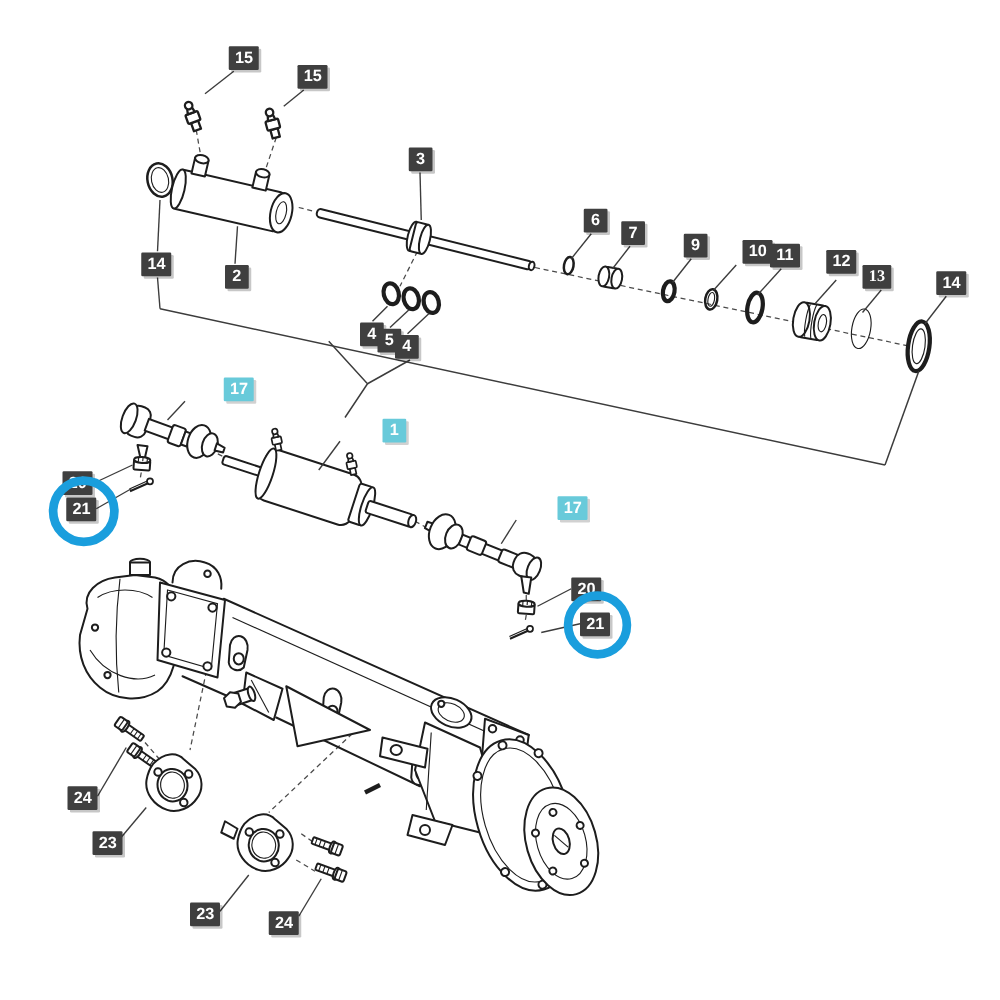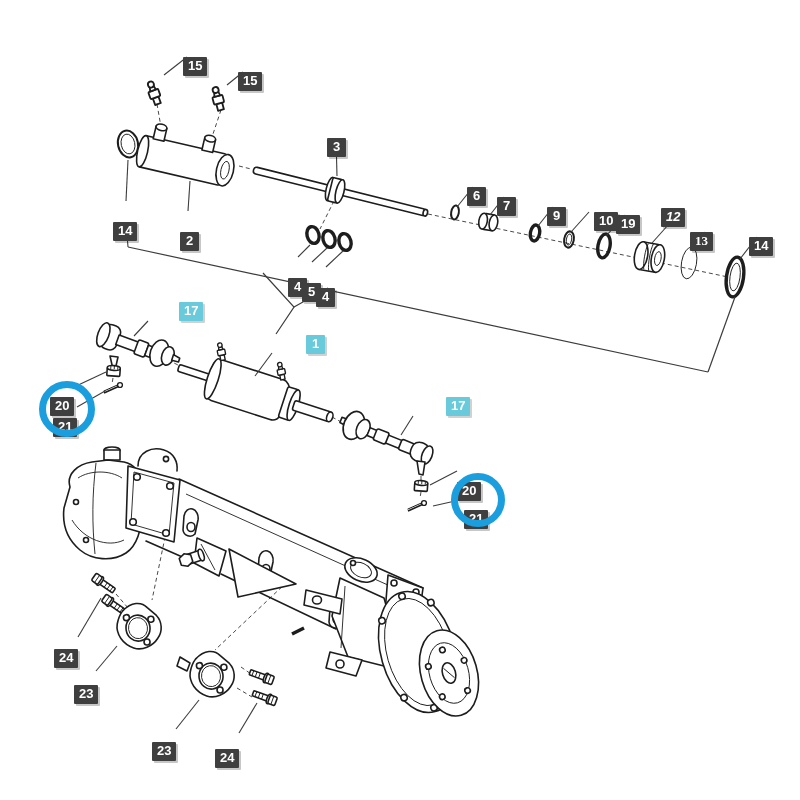--- a/index.html
+++ b/index.html
@@ -3,21 +3,21 @@
 <meta charset="utf-8">
 <style>
   html,body{margin:0;padding:0;background:#ffffff;}
   #stage{position:relative;width:800px;height:800px;background:#fff;overflow:hidden;
          font-family:"Liberation Sans",sans-serif;}
   #art{position:absolute;left:0;top:0;z-index:1;}
   #labels{position:absolute;left:0;top:0;width:800px;height:800px;z-index:2;pointer-events:none;}
   .callout{position:absolute;font:700 13px "Liberation Sans",sans-serif;
            color:var(--label-text,#fff);padding:1px 5px 2px;min-width:9px;text-align:center;
            line-height:16px;border-radius:1px;}
-  .callout.dark{background:var(--label-dark,#3f3f3f);box-shadow:2px 2px 0 rgba(0,0,0,.22);margin-top:20px;}
+  .callout.dark{background:var(--label-dark,#3f3f3f);box-shadow:2px 2px 0 rgba(0,0,0,.22);}
   .callout.cyan{background:var(--label-cyan,#67c9da);box-shadow:2px 2px 0 rgba(0,0,0,.18);margin-left:40px;}
   .highlight-ring{position:absolute;border:7px solid var(--highlight-blue,#1a9edd);
                   border-radius:50%;box-sizing:border-box;z-index:5;background:transparent;}
   
   svg .part{fill:#fff;stroke:#1d1d1d;stroke-width:1.6;stroke-linejoin:round;stroke-linecap:round;}
   svg .thin{fill:none;stroke:#1d1d1d;stroke-width:0.9;}
   svg .ring{fill:none;stroke:#1d1d1d;stroke-width:3.4;}
   svg .ring2{fill:none;stroke:#1d1d1d;stroke-width:2;}
   svg .leader{stroke:#3c3c3c;stroke-width:1.1;fill:none;}
   svg .bracket{stroke:#3c3c3c;stroke-width:1.2;fill:none;}
@@ -334,22 +334,22 @@
       <div class="callout dark" style="left: 327px; top: 118px;">3</div>
       <div class="callout dark" style="left: 113px; top: 202px;">14</div>
       <div class="callout dark" style="left: 180px; top: 212px;">2</div>
       <div class="callout dark" style="left: 288px; top: 258px;">4</div>
       <div class="callout dark" style="left: 302px; top: 263px;">5</div>
       <div class="callout dark" style="left: 316px; top: 268px;">4</div>
       <div class="callout dark" style="left: 467px; top: 167px;">6</div>
       <div class="callout dark" style="left: 497px; top: 177px;">7</div>
       <div class="callout dark" style="left: 547px; top: 187px;">9</div>
       <div class="callout dark" style="left: 594px; top: 192px;">10</div>
-      <div class="callout dark" style="left: 616px; top: 195px;">19</div>
-      <div class="callout dark" style="left: 661px; top: 188px; font-style: italic;">12</div>
+      <div class="callout dark" style="left: 616px; top: 195px;">11</div>
+      <div class="callout dark" style="left: 661px; top: 200px;">12</div>
       <div class="callout dark" style="left: 690px; top: 212px; font-family: Liberation Serif, serif;">13</div>
       <div class="callout dark" style="left: 749px; top: 217px;">14</div>
       <div class="callout cyan" style="left: 139px; top: 302px;">17</div>
       <div class="callout cyan" style="left: 266px; top: 335px;">1</div>
       <div class="callout cyan" style="left: 406px; top: 397px;">17</div>
       <div class="callout dark" style="left: 50px; top: 377px;">20</div>
       <div class="callout dark" style="left: 53px; top: 398px;">21</div>
       <div class="callout dark" style="left: 457px; top: 462px;">20</div>
       <div class="callout dark" style="left: 464px; top: 490px;">21</div>
       <div class="callout dark" style="left: 54px; top: 629px;">24</div>

